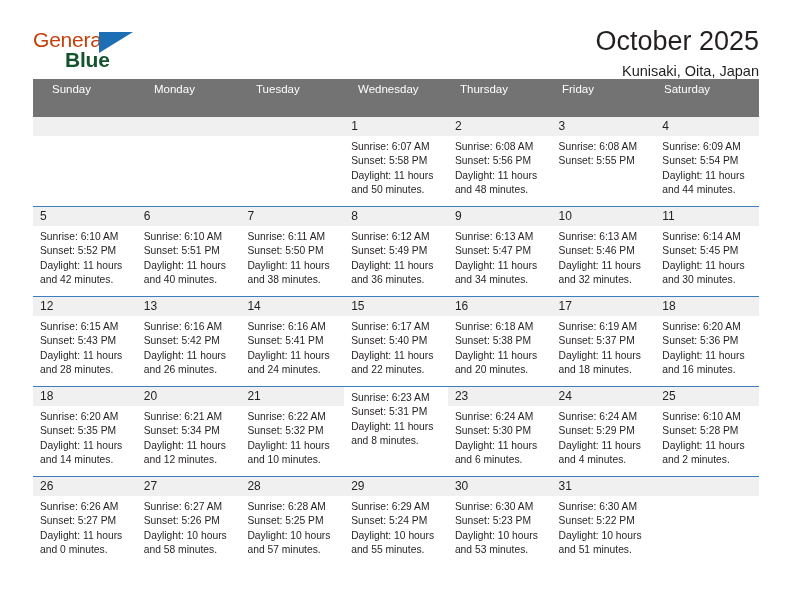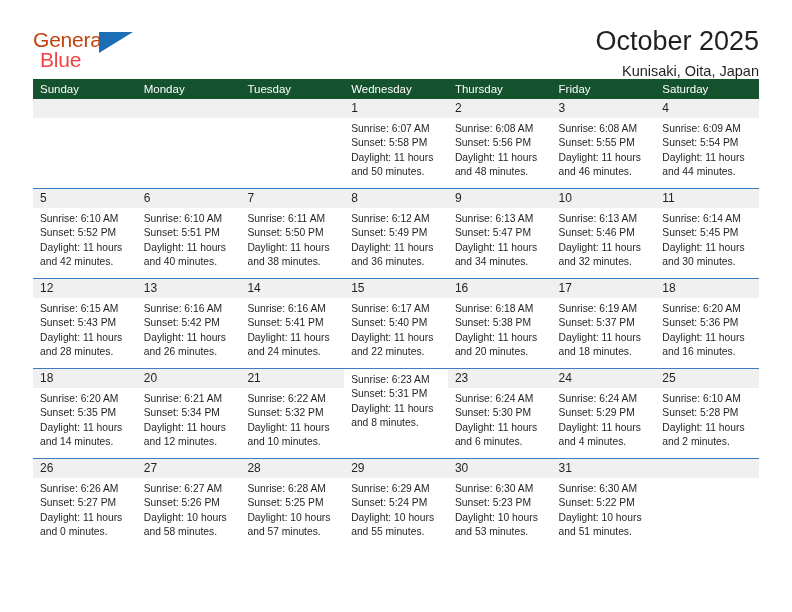--- a/index.html
+++ b/index.html
@@ -41,26 +41,27 @@
     position: absolute;
     left: 0;
     top: 2px;
     font-size: 21px;
     letter-spacing: -0.2px;
     color: #c2410c;
     line-height: 1;
   }
   .brand-blue {
     position: absolute;
-    left: 7px;
+    left: 32px;
     top: 22px;
     font-size: 21px;
     letter-spacing: -0.2px;
-    color: #ef4444;
+    color: #14532d;
     line-height: 1;
+    font-weight: bold;
   }
   .brand-triangle {
     position: absolute;
     left: 66px;
     top: 5px;
     width: 0;
     height: 0;
     border-left: 34px solid #1d6fb5;
     border-bottom: 21px solid transparent;
   }
@@ -82,22 +83,23 @@
     line-height: 1.1;
   }
 
   
   .calendar {
     margin-top: 7px;
     width: 726px;
   }
   .weekdays {
     display: flex;
-    background: #14532d;
-    height: 20px;
+    background: #737373;
+    height: 38px;
+    padding-left: 12px;
   }
   .weekday {
     flex: 1 1 0;
     color: #ffffff;
     font-size: 11.5px;
     line-height: 21px;
     padding-left: 7px;
     box-sizing: border-box;
     white-space: nowrap;
   }
@@ -197,21 +199,20 @@
                 <div>Sunrise: 6:08 AM</div>
                 <div>Sunset: 5:56 PM</div>
                 <div class="daylight">Daylight: 11 hours and 48 minutes.</div>
               </div>
             </div>
             <div class="day">
               <div class="day-number">3</div>
               <div class="day-info">
                 <div>Sunrise: 6:08 AM</div>
                 <div>Sunset: 5:55 PM</div>
-                <div class="daylight">Daylight: 11 hours and 46 minutes.</div>
               </div>
             </div>
             <div class="day">
               <div class="day-number">4</div>
               <div class="day-info">
                 <div>Sunrise: 6:09 AM</div>
                 <div>Sunset: 5:54 PM</div>
                 <div class="daylight">Daylight: 11 hours and 44 minutes.</div>
               </div>
             </div>

